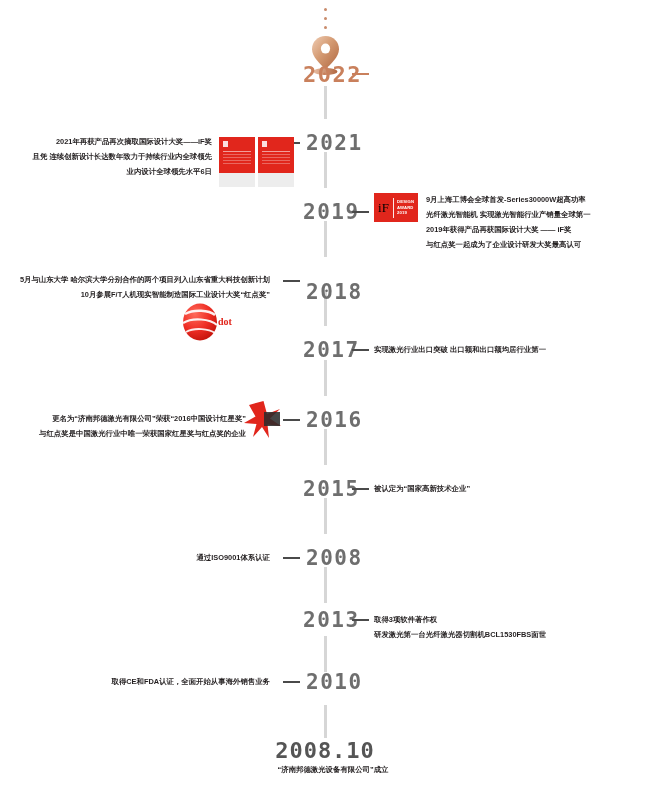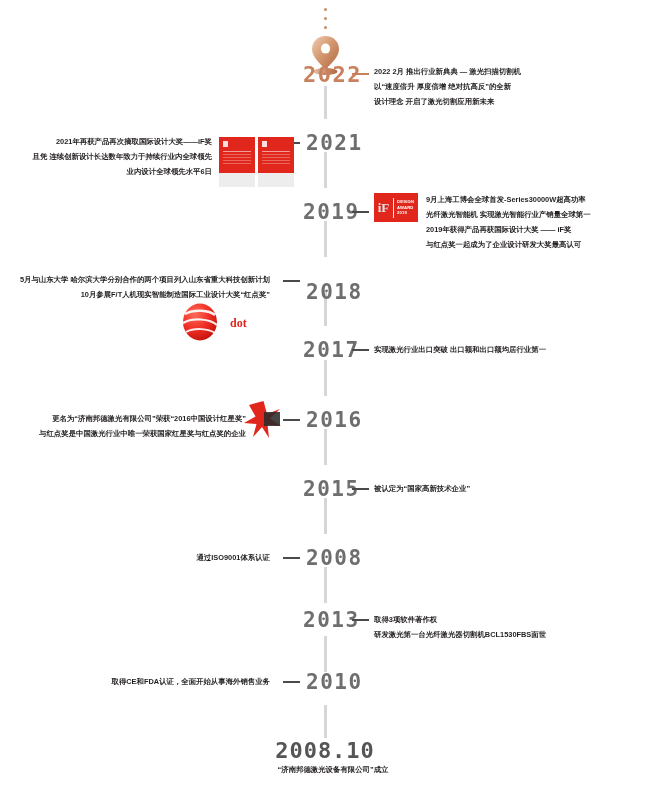--- a/index.html
+++ b/index.html
@@ -83,22 +83,22 @@
   
   .ifbadge{
     position:absolute;
     width:46px;height:31px;
     background:#e1261c;
     border:1px solid #ffffff;
     box-sizing:border-box;
     display:flex;align-items:center;
   }
   .ifbadge .ifmark{
-    width:19px;text-align:center;color:#e5e5e5;
-    font-size:13px;font-weight:bold;
+    width:19px;text-align:center;color:#000000;
+    font-size:13px;font-weight:normal;
     font-family:"Liberation Serif","DejaVu Serif",serif;
     line-height:1;
   }
   .ifbadge .ifdiv{width:1px;height:20px;background:#fff;opacity:.9;}
   .ifbadge .iftxt{
     flex:1;color:#fff;font-size:4.2px;font-weight:bold;
     line-height:5.6px;padding-left:3px;letter-spacing:.2px;
   }
 
   
@@ -116,23 +116,22 @@
     background:#fff;opacity:.55;
     box-shadow:0 3px 0 rgba(255,255,255,.55),0 6px 0 rgba(255,255,255,.55),
                0 9px 0 rgba(255,255,255,.55),0 12px 0 rgba(255,255,255,.55);
   }
   .cert .bot{height:14px;background:#ededed;}
 
   
   .reddot{position:absolute;}
   .reddot .lbl{
     position:absolute;left:40px;top:13px;
-    color:#e1261c;font-size:12px;font-weight:bold;
+    color:#e1261c;font-size:10px;font-weight:bold;
     font-family:"Liberation Serif","DejaVu Serif",serif;
-    padding-left:12px;
   }
 
   
   .redstar{position:absolute;}
 </style>
 </head>
 <body>
 
 <div id="stage">
 
@@ -165,25 +164,20 @@
   <div class="axis-seg" style="top:290px;height:36px;"></div>
   <div class="axis-seg" style="top:360px;height:36px;"></div>
   <div class="axis-seg" style="top:429px;height:36px;"></div>
   <div class="axis-seg" style="top:498px;height:36px;"></div>
   <div class="axis-seg" style="top:567px;height:36px;"></div>
   <div class="axis-seg" style="top:636px;height:36px;"></div>
   <div class="axis-seg" style="top:705px;height:33px;"></div>
 
   <div class="year copper right" style="left:303px;top:64px;">2022</div>
   <div class="dash copper" style="left:352px;top:73px;width:17px;"></div>
-  <div class="desc r" style="left:374px;top:64px;">
-    <span class="ln">2022 2月  推出行业新典典 — 激光扫描切割机</span>
-    <span class="ln">以“速度倍升  厚度倍增  绝对抗高反”的全新</span>
-    <span class="ln">设计理念  开启了激光切割应用新未来</span>
-  </div>
 
   <div class="year left" style="left:306px;top:133px;">2021</div>
   <div class="dash" style="left:283px;top:142px;width:17px;"></div>
   <div class="certpair" style="left:219px;top:137px;">
     <div class="cert">
         <div class="top"></div>
         <div class="bot"></div>
       </div>
     <div class="cert">
         <div class="top"></div>

